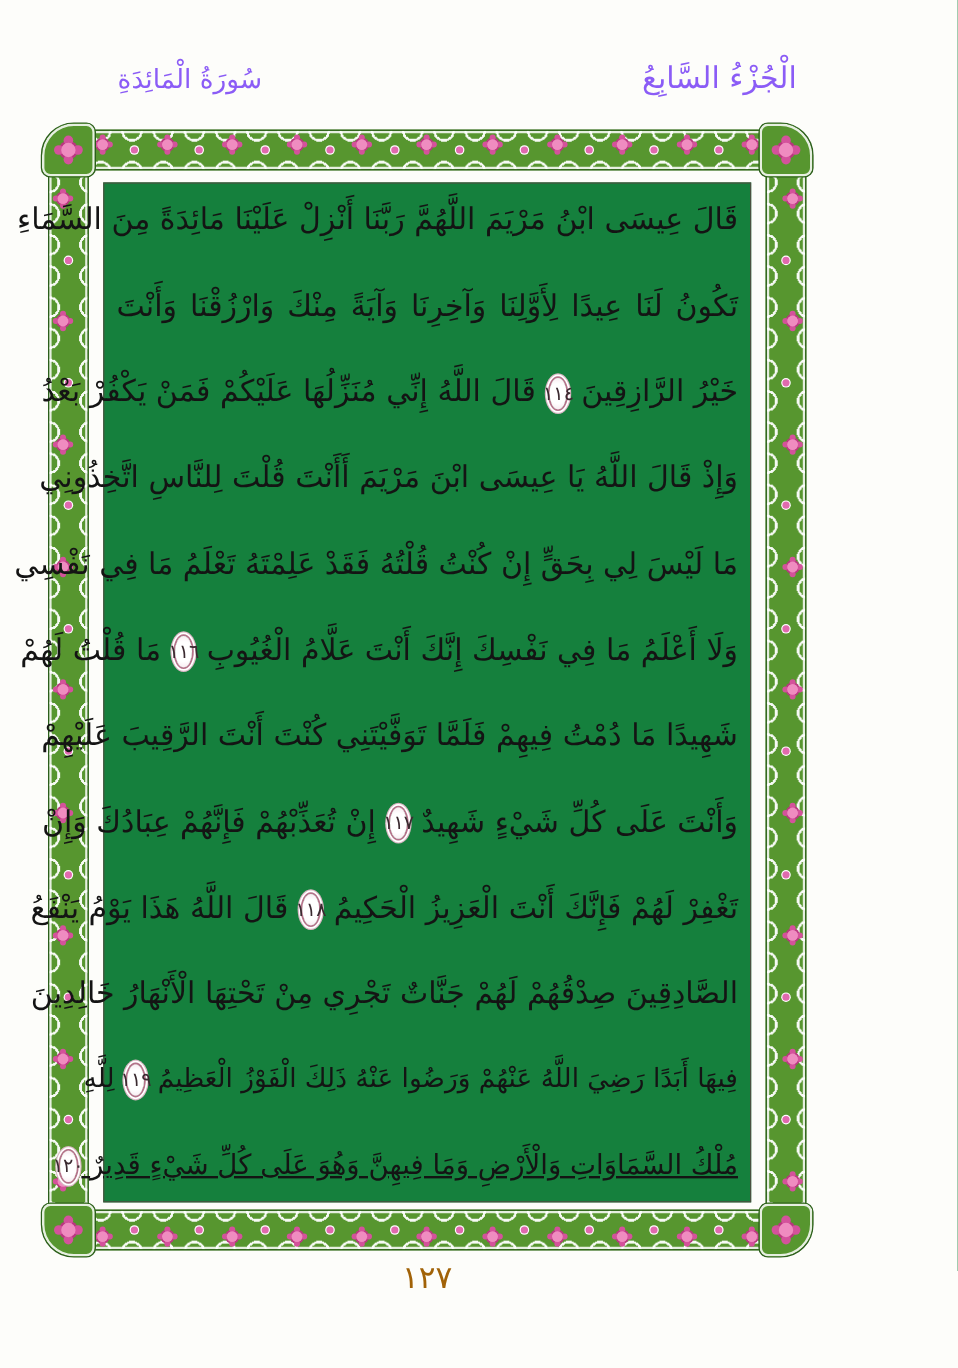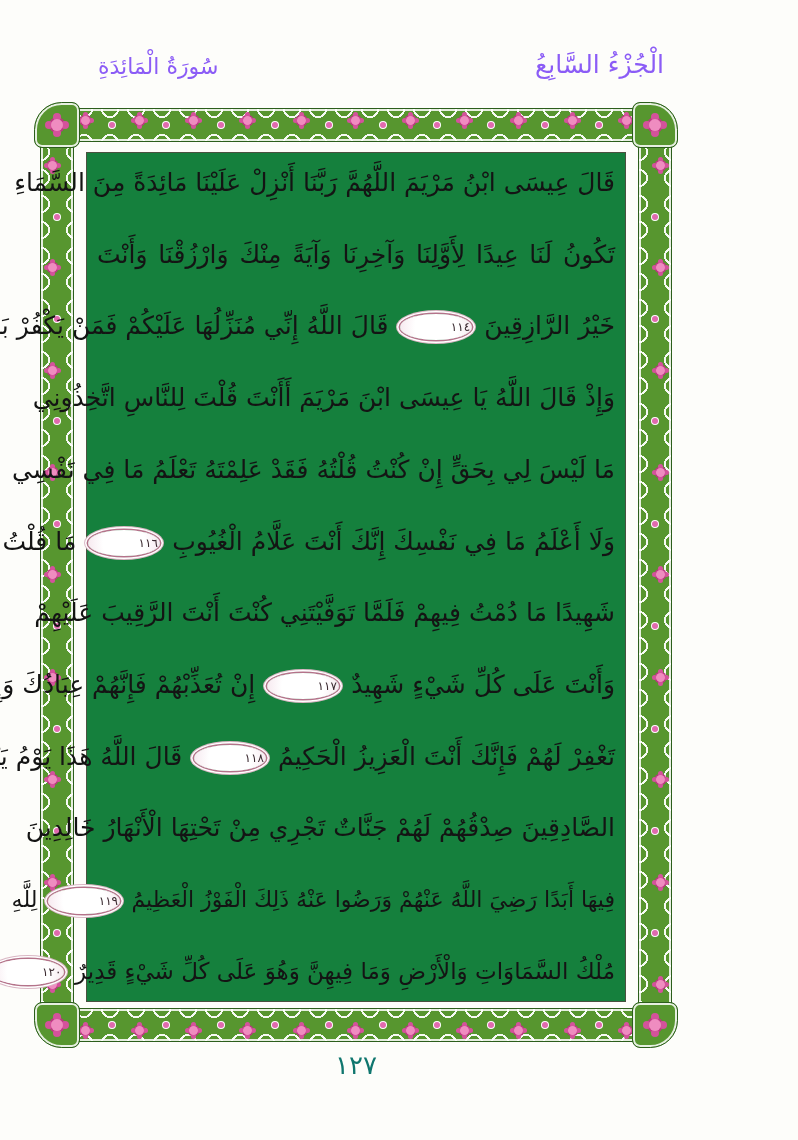--- a/index.html
+++ b/index.html
@@ -82,30 +82,30 @@
     display:flex;flex-direction:column;justify-content:space-between;
   }
   .qline{
     direction:rtl;unicode-bidi:isolate;
     text-align:justify;text-align-last:justify;
     font-size:25px;line-height:55px;height:55px;
     color:#141414;white-space:nowrap;
   }
   .ayah-marker{
     display:inline-flex;align-items:center;justify-content:center;
-    width:24px;height:26px;border-radius:50%;
+    width:14px;height:26px;border-radius:50%;
     background:radial-gradient(circle,#ffffff 55%,#f6e7ee 100%);
     box-shadow:0 0 0 1.5px #b4738a, 0 0 0 3px #fff, 0 0 0 4px #d9b7c4;
-    font-size:12px;line-height:1;color:#3a2a30;
-    vertical-align:middle;margin:0 4px;padding-left:48px;
+    font-size:16px;line-height:1;color:#3a2a30;
+    vertical-align:middle;margin:0 4px;
   }
   
   .page-num{
     position:absolute;top:1050px;left:40px;width:632px;
-    text-align:center;font-size:26px;color:#0f766e;
+    text-align:center;font-size:26px;color:#a16207;
   }
 </style>
 </head>
 <body>
 
 <div class="hdr hdr-surah" dir="rtl">سُورَةُ الْمَائِدَةِ</div>
 <div class="hdr hdr-juz" dir="rtl">الْجُزْءُ السَّابِعُ</div>
 
 <div class="frame">
   <div class="band band-h band-top">
@@ -212,18 +212,18 @@
         <div class="qline" dir="rtl"><span>تَكُونُ لَنَا عِيدًا لِأَوَّلِنَا وَآخِرِنَا وَآيَةً مِنْكَ وَارْزُقْنَا وَأَنْتَ</span></div>
         <div class="qline" dir="rtl"><span>خَيْرُ الرَّازِقِينَ</span> <span class="ayah-marker">١١٤</span> <span>قَالَ اللَّهُ إِنِّي مُنَزِّلُهَا عَلَيْكُمْ فَمَنْ يَكْفُرْ بَعْدُ</span></div>
         <div class="qline" dir="rtl"><span>وَإِذْ قَالَ اللَّهُ يَا عِيسَى ابْنَ مَرْيَمَ أَأَنْتَ قُلْتَ لِلنَّاسِ اتَّخِذُونِي</span></div>
         <div class="qline" dir="rtl"><span>مَا لَيْسَ لِي بِحَقٍّ إِنْ كُنْتُ قُلْتُهُ فَقَدْ عَلِمْتَهُ تَعْلَمُ مَا فِي نَفْسِي</span></div>
         <div class="qline" dir="rtl"><span>وَلَا أَعْلَمُ مَا فِي نَفْسِكَ إِنَّكَ أَنْتَ عَلَّامُ الْغُيُوبِ</span> <span class="ayah-marker">١١٦</span> <span>مَا قُلْتُ لَهُمْ</span></div>
         <div class="qline" dir="rtl"><span>شَهِيدًا مَا دُمْتُ فِيهِمْ فَلَمَّا تَوَفَّيْتَنِي كُنْتَ أَنْتَ الرَّقِيبَ عَلَيْهِمْ</span></div>
         <div class="qline" dir="rtl"><span>وَأَنْتَ عَلَى كُلِّ شَيْءٍ شَهِيدٌ</span> <span class="ayah-marker">١١٧</span> <span>إِنْ تُعَذِّبْهُمْ فَإِنَّهُمْ عِبَادُكَ وَإِنْ</span></div>
         <div class="qline" dir="rtl"><span>تَغْفِرْ لَهُمْ فَإِنَّكَ أَنْتَ الْعَزِيزُ الْحَكِيمُ</span> <span class="ayah-marker">١١٨</span> <span>قَالَ اللَّهُ هَذَا يَوْمُ يَنْفَعُ</span></div>
         <div class="qline" dir="rtl" style="font-size: 25px;"><span>الصَّادِقِينَ صِدْقُهُمْ لَهُمْ جَنَّاتٌ تَجْرِي مِنْ تَحْتِهَا الْأَنْهَارُ خَالِدِينَ</span></div>
         <div class="qline" dir="rtl" style="font-size: 22px;"><span>فِيهَا أَبَدًا رَضِيَ اللَّهُ عَنْهُمْ وَرَضُوا عَنْهُ ذَلِكَ الْفَوْزُ الْعَظِيمُ</span> <span class="ayah-marker">١١٩</span> <span>لِلَّهِ</span></div>
-        <div class="qline" dir="rtl" style="font-size: 23px;"><span>مُلْكُ السَّمَاوَاتِ وَالْأَرْضِ وَمَا فِيهِنَّ وَهُوَ عَلَى كُلِّ شَيْءٍ قَدِيرٌ</span> <span class="ayah-marker">١٢٠</span></div>
+        <div class="qline" dir="rtl" style="font-size: 23px; text-decoration: underline;"><span>مُلْكُ السَّمَاوَاتِ وَالْأَرْضِ وَمَا فِيهِنَّ وَهُوَ عَلَى كُلِّ شَيْءٍ قَدِيرٌ</span> <span class="ayah-marker">١٢٠</span></div>
       </div>
   </div>
 </div>
 
 <div class="page-num" dir="rtl">١٢٧</div>
 
 </body></html>

